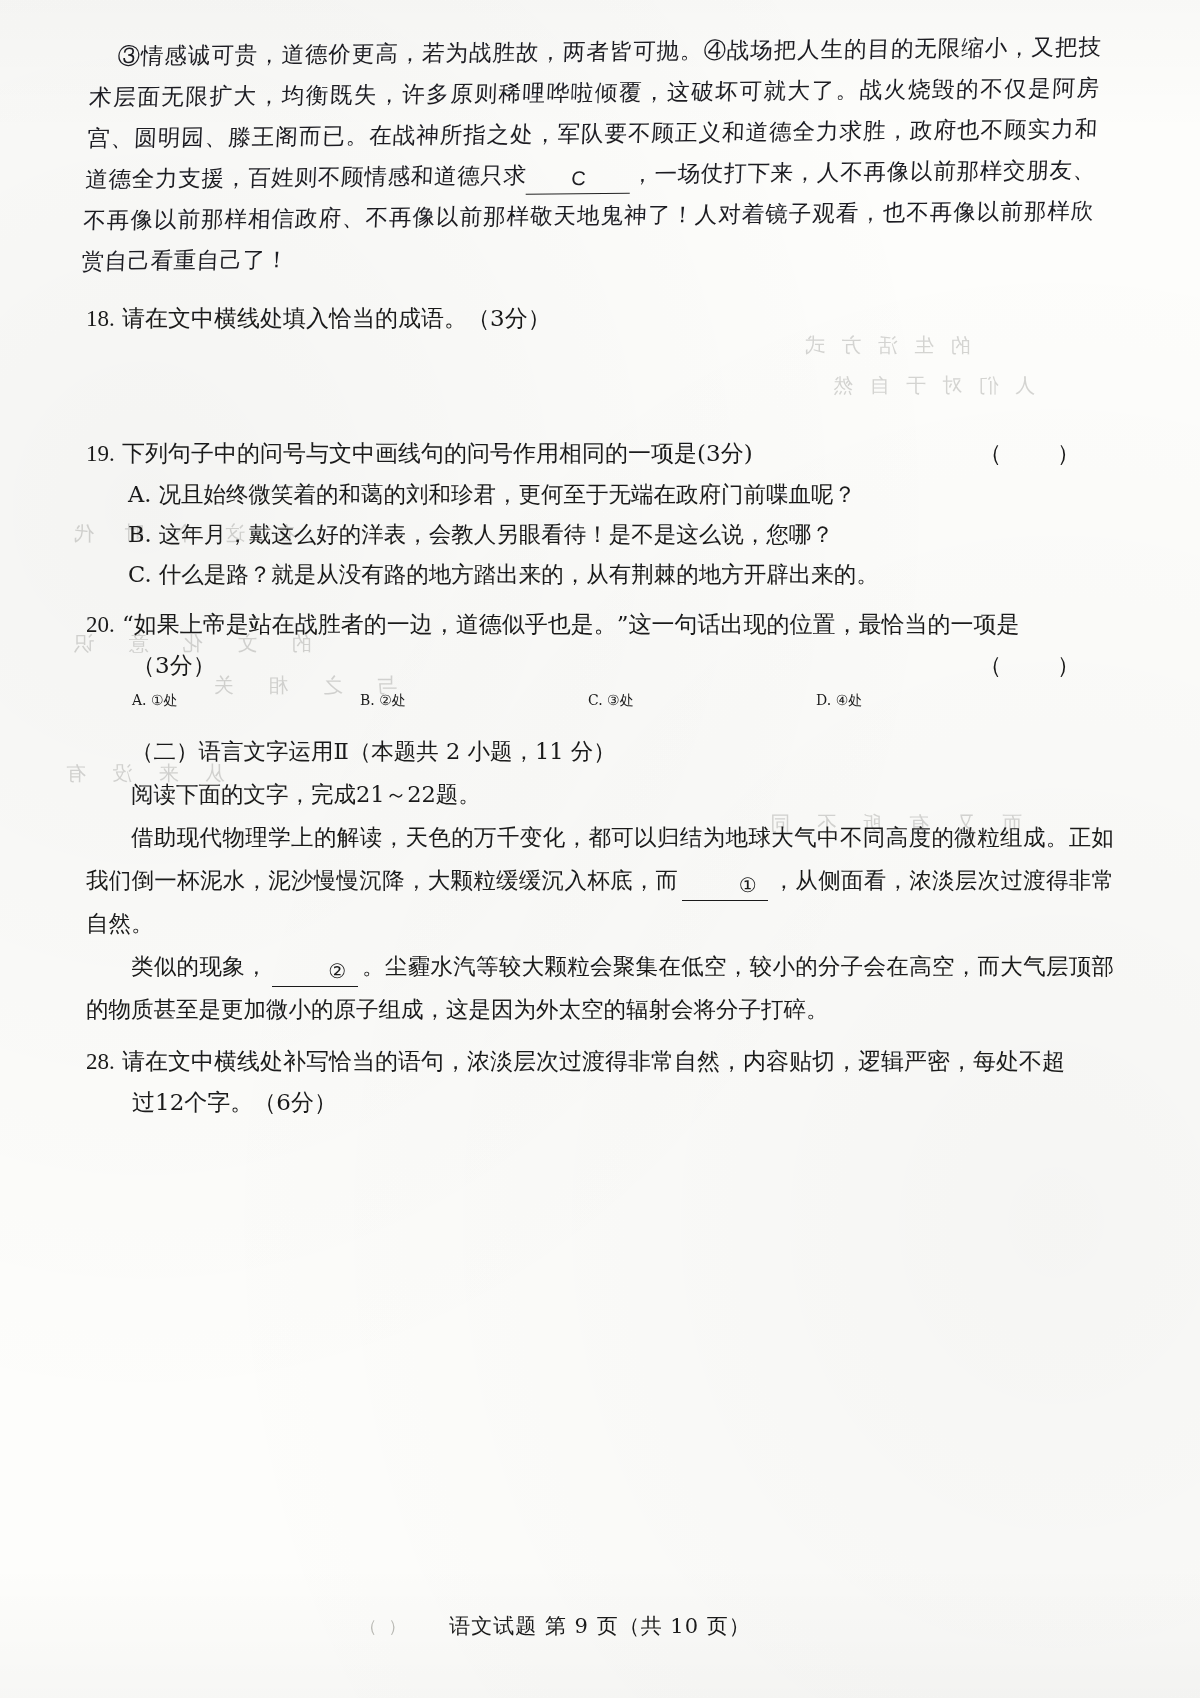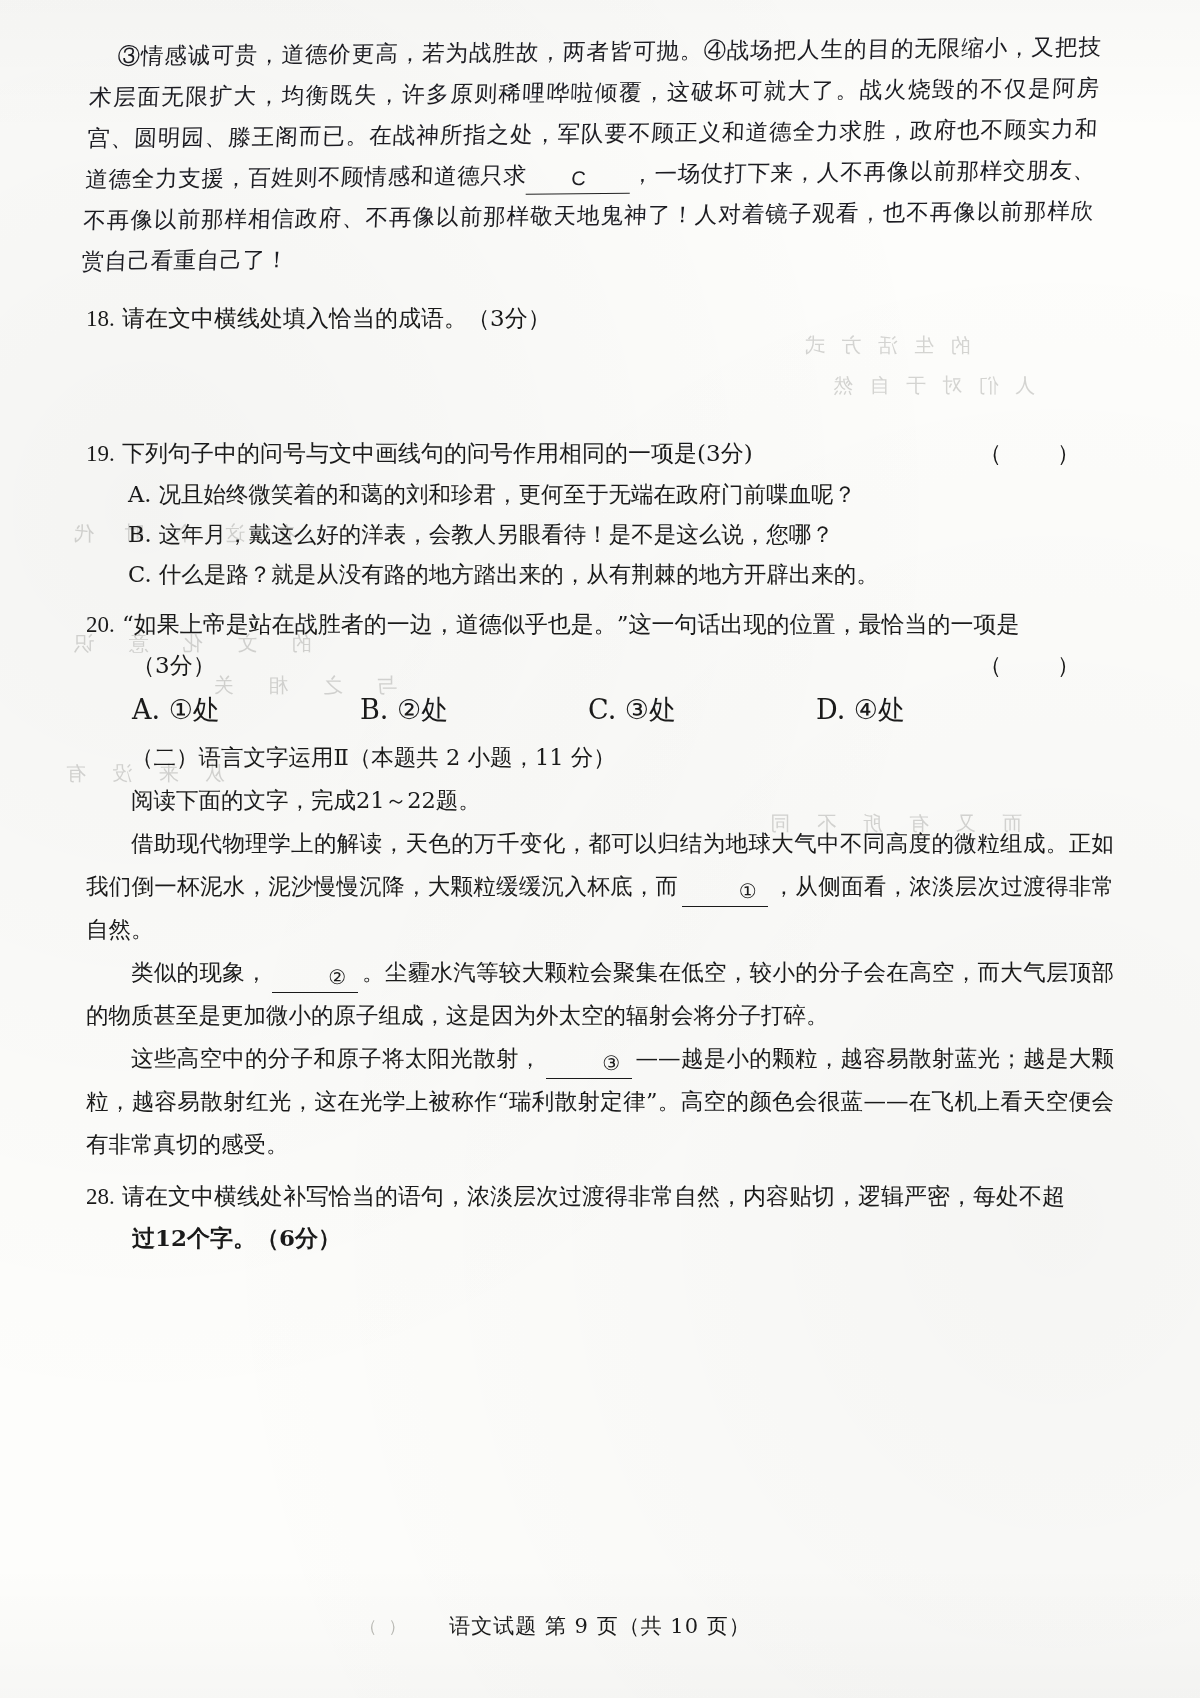--- a/index.html
+++ b/index.html
@@ -102,21 +102,21 @@
     min-width: 86px;
     border-bottom: 1.7px solid #1a1a1a;
     text-align: center;
     vertical-align: -4px;
     line-height: 30px;
     font-size: 20px;
     margin: 0 4px;
   }
   .opts-row {
     display: flex;
-    font-size: 27px;
+    font-size: 14px;
     padding-left: 46px;
     margin-top: 6px;
   }
   .opts-row > span { width: 228px; }
 
   
   .footer {
     position: absolute;
     left: 0;
     right: 0;
@@ -195,41 +195,38 @@
     <span>（3分）</span>
     <span class="brackets">（    ）</span>
   </div>
   <div class="opts-row">
     <span>A. ①处</span>
     <span>B. ②处</span>
     <span>C. ③处</span>
     <span>D. ④处</span>
   </div>
 
-  <div class="para" style="margin-top:8px;">（二）语言文字运用Ⅱ（本题共 2 小题，11 分）</div>
+  <div class="para" style="margin-top:20px;">（二）语言文字运用Ⅱ（本题共 2 小题，11 分）</div>
   <div class="para">阅读下面的文字，完成21～22题。</div>
 
   <div class="para">
     <span>借助现代物理学上的解读，天色的万千变化，都可以归结为地球大气中不同高度的微粒组成。正如我们倒一杯泥水，泥沙慢慢沉降，大颗粒缓缓沉入杯底，而</span><span class="blank-num">①</span><span>，从侧面看，浓淡层次过渡得非常自然。</span>
   </div>
 
   <div class="para">
     <span>类似的现象，</span><span class="blank-num">②</span><span>。尘霾水汽等较大颗粒会聚集在低空，较小的分子会在高空，而大气层顶部的物质甚至是更加微小的原子组成，这是因为外太空的辐射会将分子打碎。</span>
   </div>
 
-  <div class="para">
-    <span>这些高空中的分子和原子将太阳光散射，</span><span class="blank-num">③</span><span>——越是小的颗粒，越容易散射蓝光；越是大颗粒，越容易散射红光，这在光学上被称作“瑞利散射定律”。高空的颜色会很蓝——在飞机上看天空便会有非常真切的感受。</span>
-  </div>
 
 
   <div class="q hang" style="margin-top:10px;">
     <span class="q-num">28.</span>
     <span>请在文中横线处补写恰当的语句，浓淡层次过渡得非常自然，内容贴切，逻辑严密，每处不超</span>
   </div>
-  <div class="q" style="margin-top:0; padding-left:46px;font-weight:bold;">
+  <div class="q" style="margin-top:0; padding-left:46px;">
     <span>过12个字。（6分）</span>
   </div>
 
 </div>
 
 <div class="footer">
   <span class="ghost">（ ）</span>
   <span>语文试题  第 9 页（共 10 页）</span>
 </div>
 

